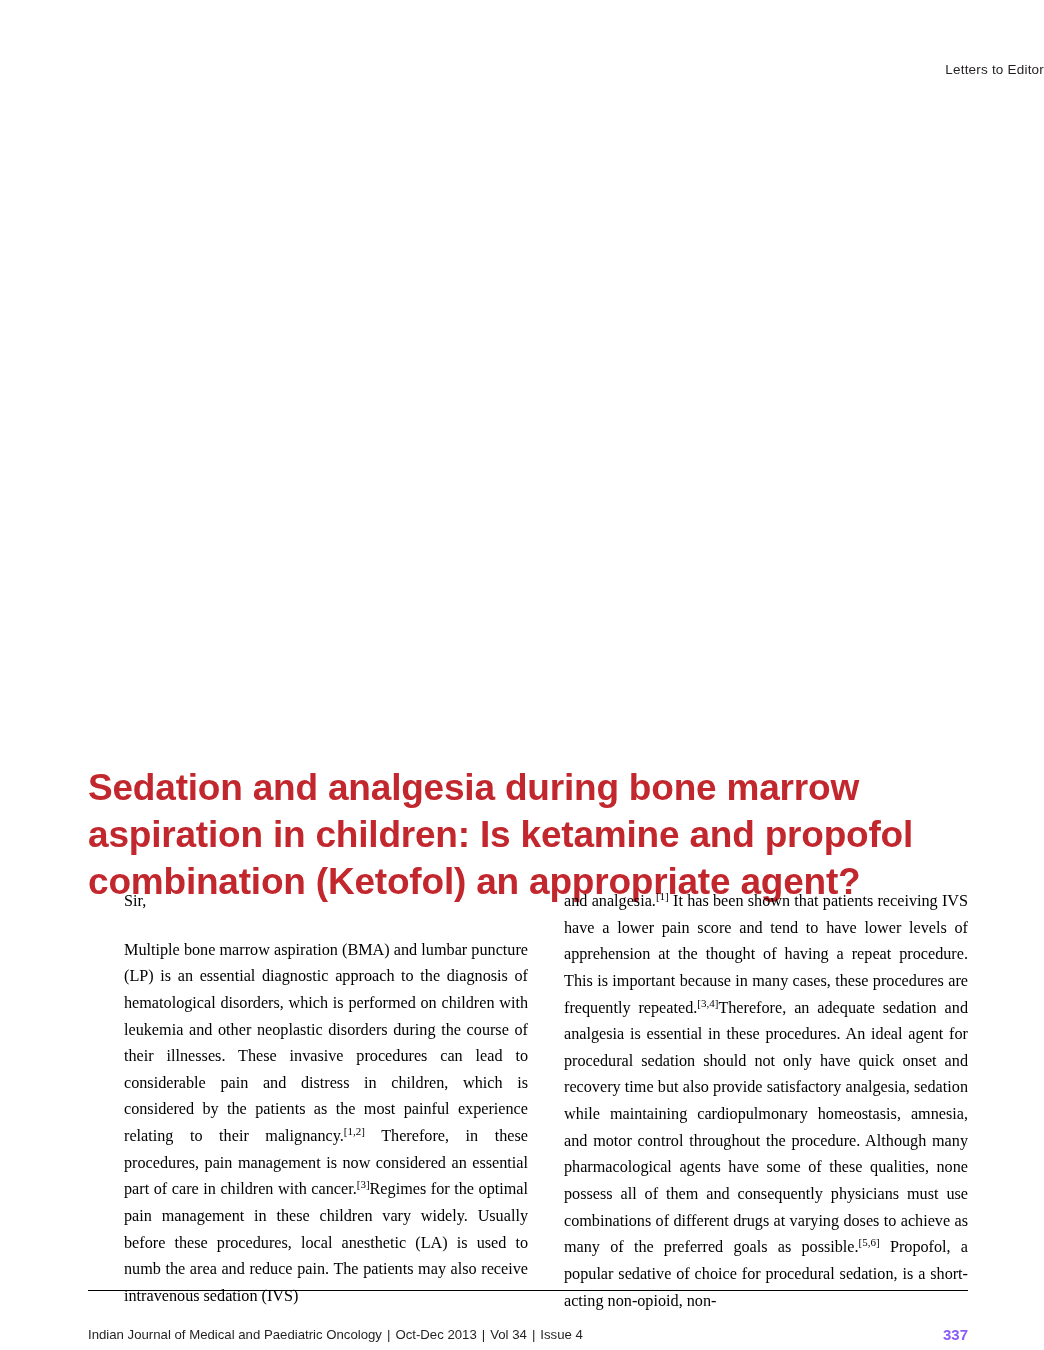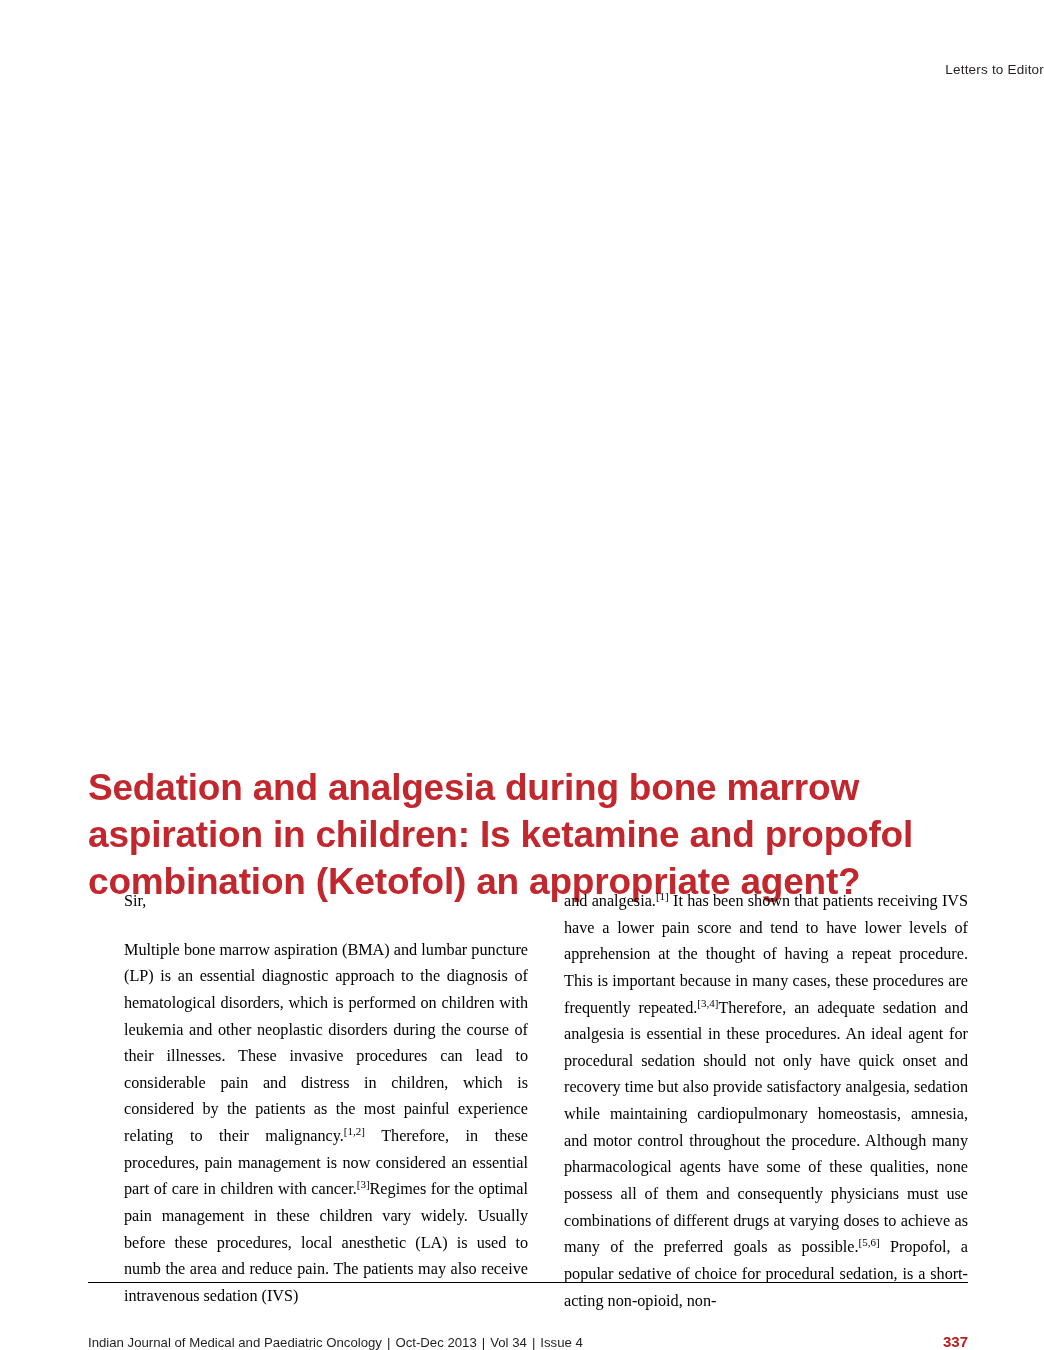--- a/index.html
+++ b/index.html
@@ -72,42 +72,42 @@
   sup {
     font-size: 0.68em;
     vertical-align: super;
     line-height: 0;
   }
   .footer {
     position: absolute;
     bottom: 0;
     left: 88px;
     width: 880px;
-    height: 68px;
+    height: 60px;
     border-top: 1px solid #000000;
     padding-top: 28px;
     box-sizing: border-box;
     display: flex;
-    align-items: flex-end;
+    align-items: center;
     justify-content: space-between;
   }
   .footer-left {
     font-family: "Liberation Sans", sans-serif;
     font-size: 13.2px;
     color: #231f20;
   }
   .footer-left .sep {
     color: #231f20;
     padding: 0 5px;
   }
   .footer-right {
     font-family: "Liberation Sans", sans-serif;
     font-size: 15px;
     font-weight: bold;
-    color: #b91c1c;
+    color: #8b5cf6;
   }
 </style>
 </head>
 <body>
 
 <div class="page">
 
   <div class="running-head">Letters to Editor</div>
 
   <h1 class="article-title">Sedation and analgesia during bone marrow aspiration in children: Is ketamine and propofol combination (Ketofol) an appropriate agent?</h1>

